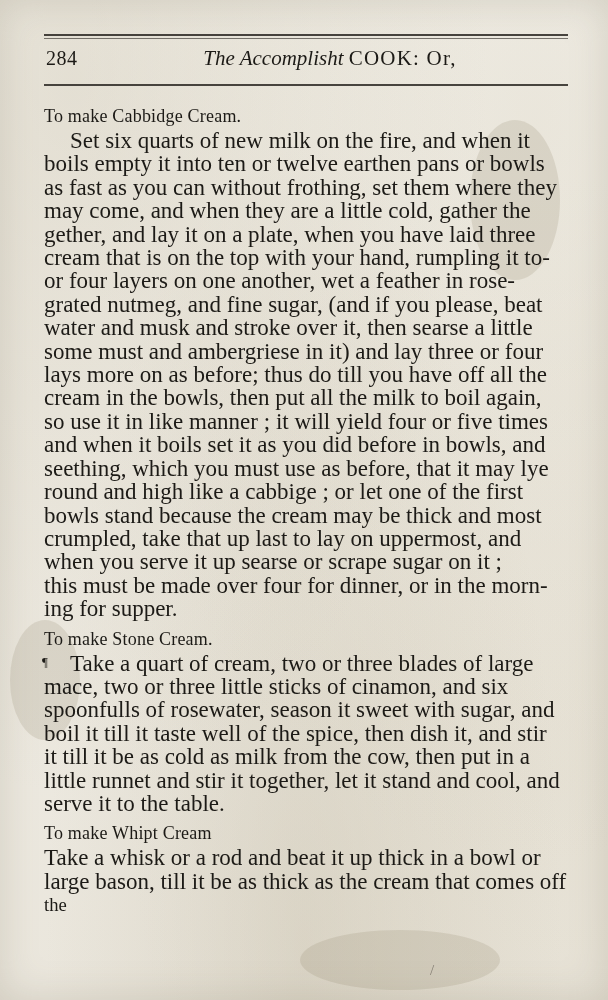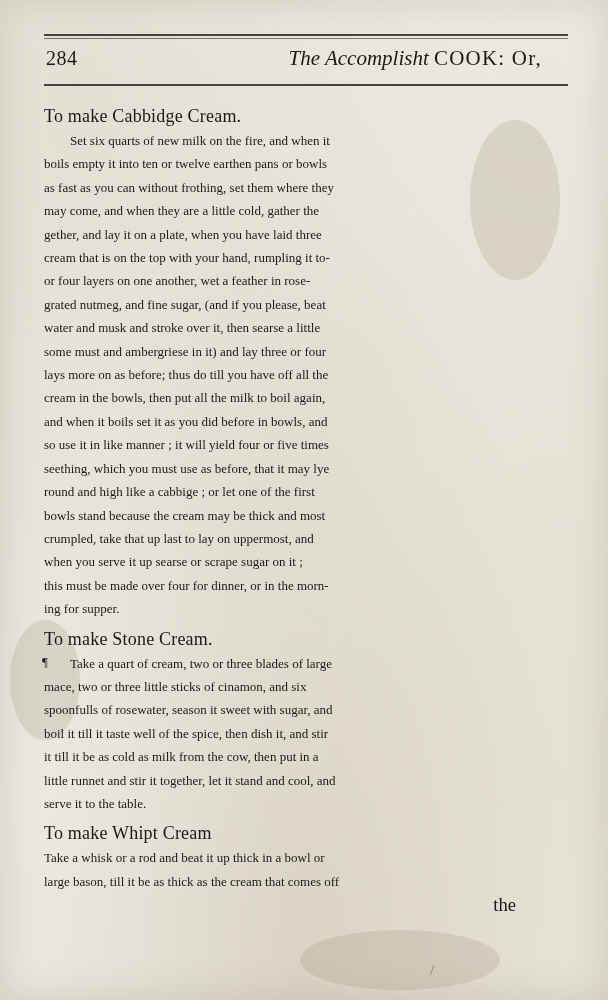--- a/index.html
+++ b/index.html
@@ -61,21 +61,21 @@
     align-items: baseline;
   }
   .folio {
     font-size: 20px;
     letter-spacing: 0.5px;
     width: 72px;
     padding-left: 2px;
   }
   .running-head {
     flex: 1;
-    text-align: right;
+    text-align: center;
     font-size: 21px;
     padding-right: 26px;
     white-space: nowrap;
   }
   .running-head .ital {
     font-style: italic;
   }
   .running-head .caps {
     font-style: normal;
     letter-spacing: 1.2px;
@@ -99,33 +99,33 @@
     text-align: left;
     font-size: 18px;
     margin: 8px 0 2px 0;
     letter-spacing: 0.2px;
   }
   .recipe-title.tight {
   }
   .lines span.ln {
     display: block;
     white-space: nowrap;
-    font-size: 13px;
+    font-size: 23px;
     line-height: 23.4px;
   }
   .lines span.ln.indent {
     padding-left: 26px;
   }
   .marginal {
     position: absolute;
     left: -2px;
     font-size: 13px;
   }
   .catchword {
-    text-align: right;
+    text-align: left;
     font-size: 18.6px;
     padding-right: 52px;
     margin-top: 1px;
   }
   .smudge {
     position: absolute;
     border-radius: 50%;
     background: rgba(140,125,100,0.18);
     pointer-events: none;
   }
@@ -176,22 +176,22 @@
         <span class="ln">as fast as you can without frothing, set them where they</span>
         <span class="ln">may come, and when they are a little cold, gather the</span>
         <span class="ln">gether, and lay it on a plate, when you have laid three</span>
         <span class="ln">cream that is on the top with your hand, rumpling it to-</span>
         <span class="ln">or four layers on one another, wet a feather in rose-</span>
         <span class="ln">grated nutmeg, and fine sugar, (and if you please, beat</span>
         <span class="ln">water and musk and stroke over it, then searse a little</span>
         <span class="ln">some must and ambergriese in it) and lay three or four</span>
         <span class="ln">lays more on as before; thus do till you have off all the</span>
         <span class="ln">cream in the bowls, then put all the milk to boil again,</span>
+        <span class="ln">so use it in like manner ; it will yield four or five times</span>
         <span class="ln">and when it boils set it as you did before in bowls, and</span>
-        <span class="ln">so use it in like manner ; it will yield four or five times</span>
         <span class="ln">seething, which you must use as before, that it may lye</span>
         <span class="ln">round and high like a cabbige ; or let one of the first</span>
         <span class="ln">bowls stand because the cream may be thick and most</span>
         <span class="ln">crumpled, take that up last to lay on uppermost, and</span>
         <span class="ln">when you serve it up searse or scrape sugar on it ;</span>
         <span class="ln">this must be made over four for dinner, or in the morn-</span>
         <span class="ln">ing for supper.</span>
       </div>
 
       <div class="recipe-title tight">To make Stone Cream.</div>

